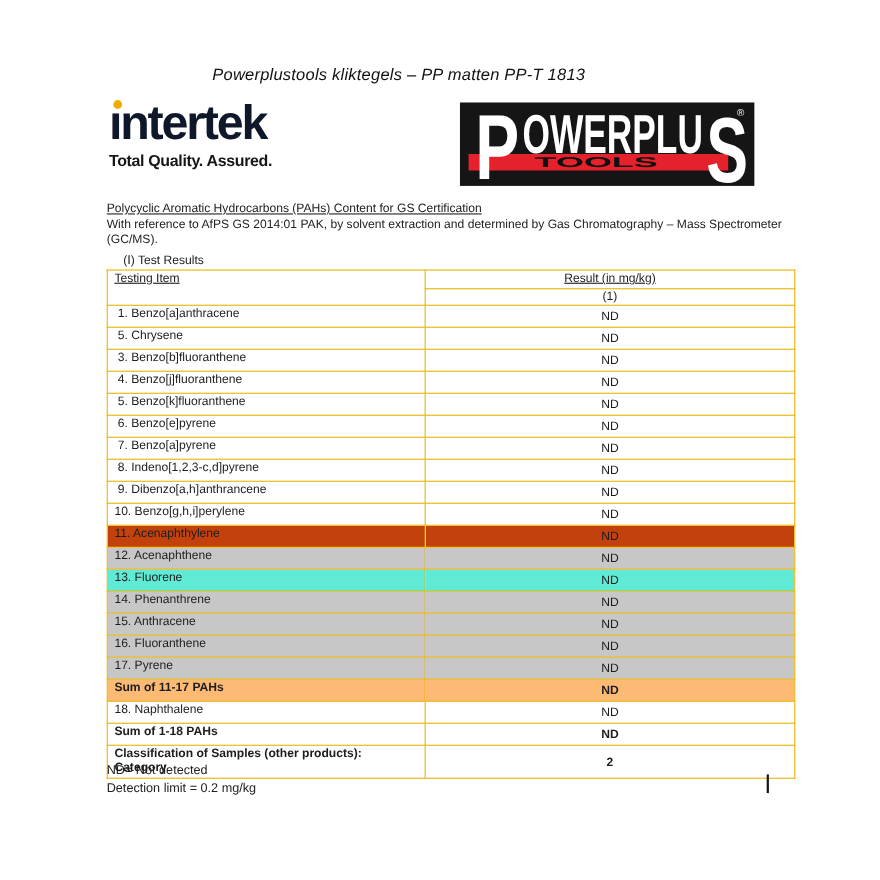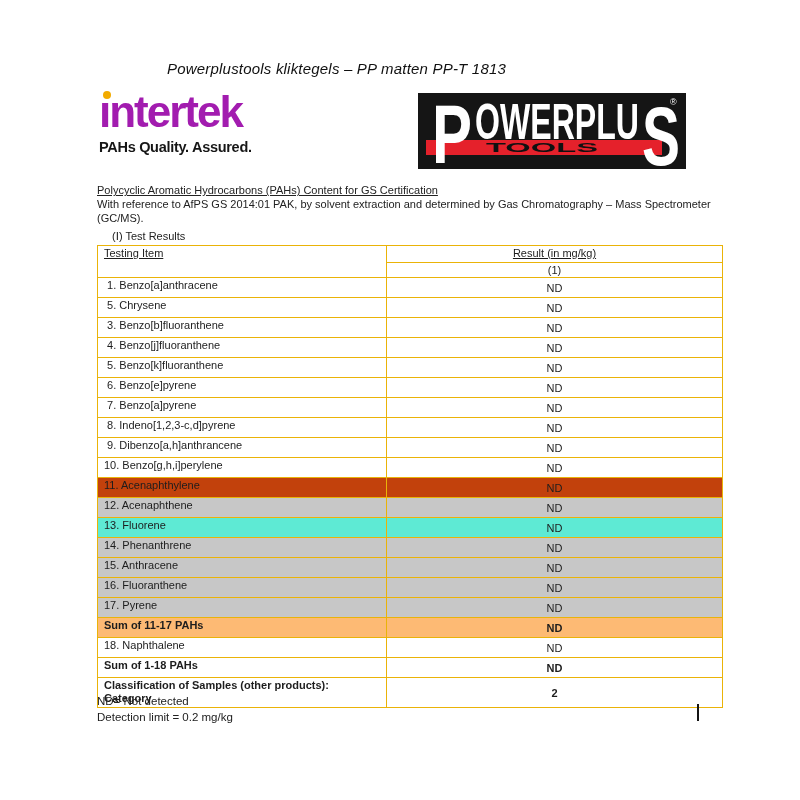--- a/index.html
+++ b/index.html
@@ -4,29 +4,29 @@
 <style>
   html,body{margin:0;padding:0;}
   body{
     width:800px;height:800px;background:#ffffff;position:relative;
     font-family:"Liberation Sans",sans-serif;color:#1f1f1f;overflow:hidden;
   }
   .abs{position:absolute;}
 
   
   .doc-title{
-    left:167px;top:60px;font-size:15px;font-style:italic;color:#111;
+    left:193px;top:60px;font-size:15px;font-style:italic;color:#111;
     letter-spacing:.2px;white-space:nowrap;
   }
 
   
   .intertek{left:99px;top:88px;width:200px;}
   .intertek-word{
     position:relative;font-size:44px;font-weight:bold;letter-spacing:-2px;
-    color:#a21caf;line-height:48px;white-space:nowrap;
+    color:#0f172a;line-height:48px;white-space:nowrap;
   }
   .intertek-dot{
     position:absolute;left:4px;top:3px;width:8px;height:8px;border-radius:50%;
   }
   .intertek-tagline{
     font-size:14.5px;font-weight:bold;color:#161616;letter-spacing:-.3px;
     margin-top:3px;white-space:nowrap;
   }
 
   
@@ -72,21 +72,21 @@
 </head>
 <body>
 
 <div class="abs doc-title">Powerplustools kliktegels – PP matten PP-T 1813</div>
 
 <div class="abs intertek">
   <div class="intertek-word">
     <span>ıntertek</span>
     <span class="intertek-dot" style="background:#f2ab00;"></span>
   </div>
-  <div class="intertek-tagline">PAHs Quality. Assured.</div>
+  <div class="intertek-tagline">Total Quality. Assured.</div>
 </div>
 
 <div class="abs powerplus">
   <svg width="268" height="76" viewBox="0 0 268 76" xmlns="http://www.w3.org/2000/svg">
     <rect x="0" y="0" width="268" height="76" fill="#151515"></rect>
     <rect x="8" y="47" width="236" height="15" fill="#e5212b"></rect>
     <text class="pp-letter" x="14" y="70" font-size="84" textLength="40" lengthAdjust="spacingAndGlyphs" fill="#ffffff">P</text>
     <text class="pp-letter" x="57" y="46" font-size="50" textLength="164" lengthAdjust="spacingAndGlyphs" fill="#ffffff">OWERPLU</text>
     <text class="pp-letter" x="224" y="72" font-size="84" textLength="38" lengthAdjust="spacingAndGlyphs" fill="#ffffff">S</text>
     <text class="pp-letter" x="68" y="59" font-size="13" textLength="112" lengthAdjust="spacingAndGlyphs" fill="#111111">TOOLS</text>

